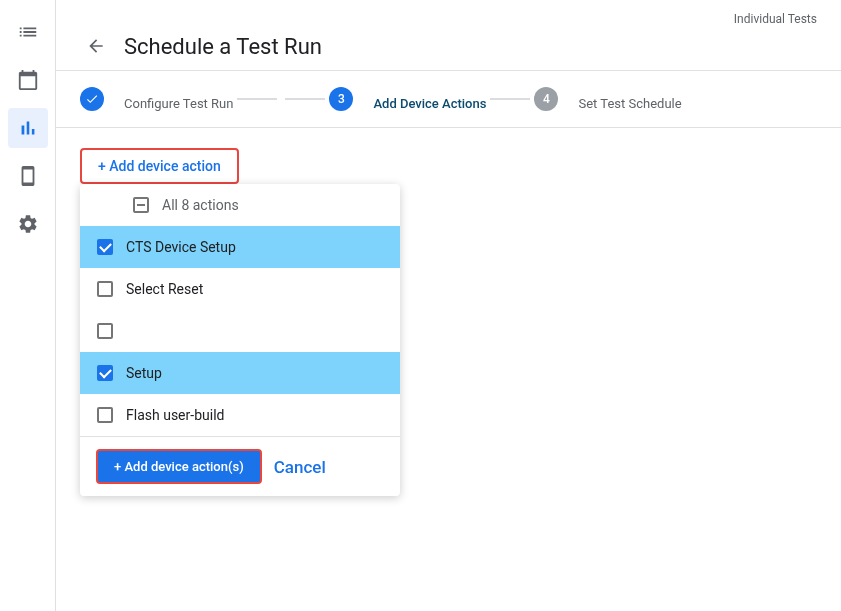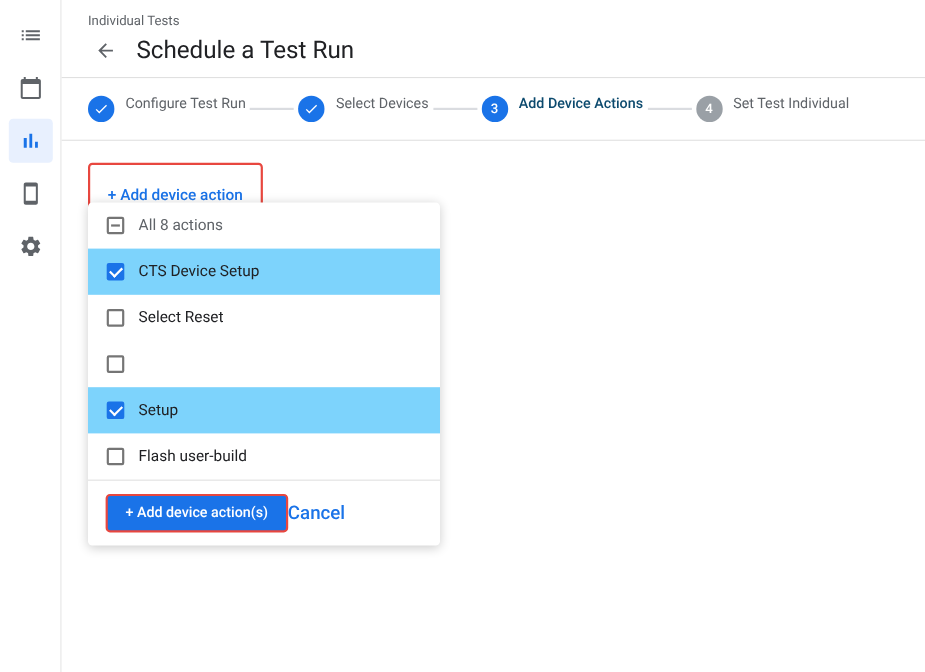--- a/index.html
+++ b/index.html
@@ -53,20 +53,21 @@
 
     
     .header {
       padding: 12px 24px 8px 24px;
       border-bottom: 1px solid #e0e0e0;
     }
     .breadcrumb {
       font-size: 12px;
       color: #5f6368;
       margin-bottom: 4px;
+      text-align: right;
     }
     .page-title-row {
       display: flex;
       align-items: center;
       gap: 12px;
     }
     .back-btn {
       width: 32px;
       height: 32px;
       display: flex;
@@ -85,22 +86,22 @@
     
     .stepper {
       display: flex;
       align-items: center;
       padding: 16px 24px;
       gap: 0;
       border-bottom: 1px solid #e0e0e0;
     }
     .step {
       display: flex;
-      align-items: flex-start;
-      gap: 10px;
+      align-items: flex-end;
+      gap: 20px;
     }
     .step-connector {
       width: 40px;
       height: 2px;
       background: #dadce0;
       margin: 0 4px;
     }
     .step-circle {
       width: 24px;
       height: 24px;
@@ -144,21 +145,21 @@
       position: relative;
     }
 
     
     .add-action-btn {
       border: 2px solid #e8473f;
       border-radius: 4px;
       background: #fff;
       color: #1a73e8;
       font-size: 14px;
-      padding: 20px 16px;
+      padding: 8px 16px;
       cursor: pointer;
       display: inline-flex;
       align-items: center;
       gap: 4px;
       font-family: inherit;
       font-weight: 500;
       text-align: right;
     }
 
     
@@ -188,20 +189,21 @@
       cursor: pointer;
       font-size: 14px;
       color: #202124;
     }
     .dropdown-item.selected {
       background: #7dd3fc;
     }
     .dropdown-item.all-actions {
       color: #5f6368;
       font-size: 14px;
+      margin-left: 36px;
     }
 
     
     .checkbox-icon {
       width: 18px;
       height: 18px;
       flex-shrink: 0;
       display: flex;
       align-items: center;
       justify-content: center;
@@ -251,20 +253,21 @@
     }
     .dropdown-list::-webkit-scrollbar-thumb {
       background: #dadce0;
       border-radius: 3px;
     }
 
     
     .dropdown-footer {
       display: flex;
       align-items: center;
+      gap: 12px;
       padding: 12px 16px;
       border-top: 1px solid #e0e0e0;
     }
     .add-actions-btn {
       background: #1a73e8;
       color: #fff;
       border: 2px solid #e8473f;
       border-radius: 4px;
       font-size: 13px;
       font-weight: 500;
@@ -338,43 +341,35 @@
     <div class="step">
       <div class="step-circle completed">
         <svg class="check-icon" viewBox="0 0 24 24" fill="white">
           <path d="M9 16.17L4.83 12l-1.42 1.41L9 19 21 7l-1.41-1.41z"></path>
         </svg>
       </div>
       <span class="step-label completed">Configure Test Run</span>
     </div>
     <div class="step-connector"></div>
 
-    <div class="step">
-      <div class="step-circle completed">
-        <svg class="check-icon" viewBox="0 0 24 24" fill="white">
-          <path d="M9 16.17L4.83 12l-1.42 1.41L9 19 21 7l-1.41-1.41z"></path>
-        </svg>
-      </div>
-      <span class="step-label completed">Select Devices</span>
-    </div>
     <div class="step-connector"></div>
 
     <div class="step">
       <div class="step-circle active">
         <span>3</span>
       </div>
       <span class="step-label active">Add Device Actions</span>
     </div>
     <div class="step-connector"></div>
 
     <div class="step">
       <div class="step-circle inactive">
         <span>4</span>
       </div>
-      <span class="step-label">Set Test Individual</span>
+      <span class="step-label">Set Test Schedule</span>
     </div>
   </div>
 
   <div class="content">
     
     <button class="add-action-btn">+ Add device action</button>
 
     
     <div class="dropdown-panel">
       <div class="dropdown-list">

